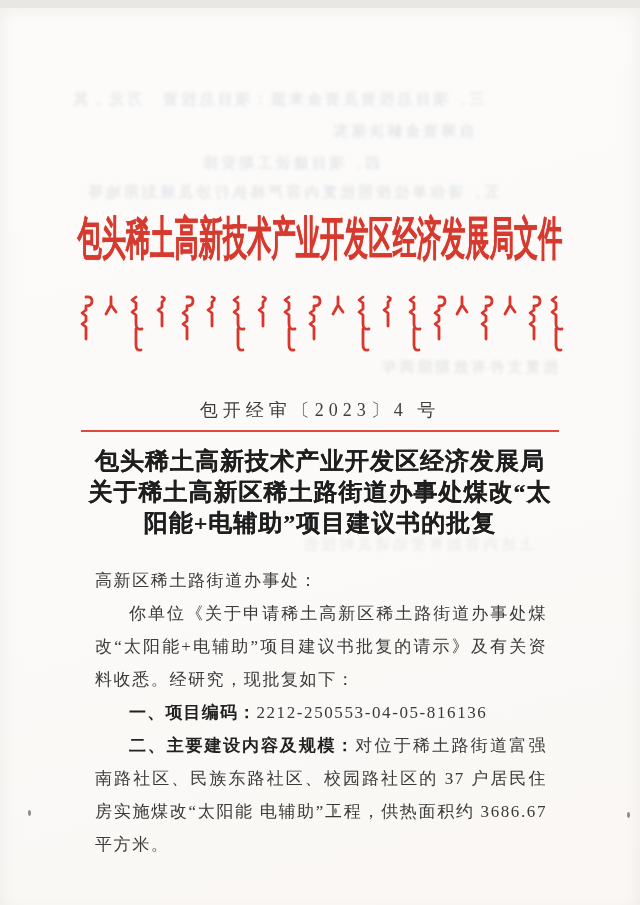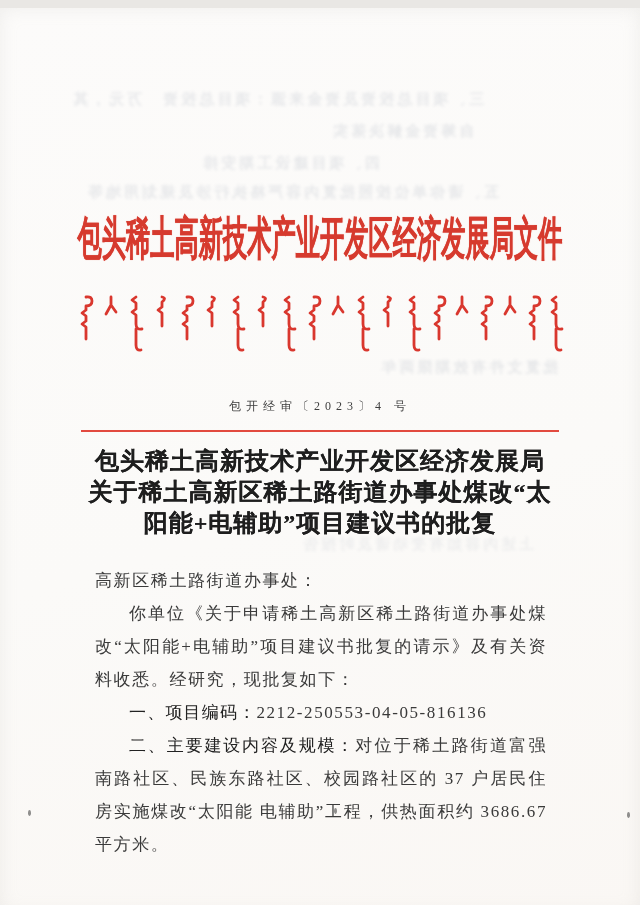--- a/index.html
+++ b/index.html
@@ -18,36 +18,36 @@
   
   .letterhead{
     position:absolute;top:205px;left:0;width:640px;text-align:center;
     color:#d63a2e;font-weight:700;font-size:25px;white-space:nowrap;
     transform:scale(.97,1.85);transform-origin:50% 20%;
     text-shadow:0 0 .5px #d63a2e;
   }
   .mongolian{position:absolute;top:286px;left:80px;width:486px;height:68px;}
   .docnum{
     position:absolute;top:390px;left:0;width:640px;text-align:center;
-    font-size:12px;letter-spacing:5px;color:#3d3d3d;
+    font-size:18px;letter-spacing:5px;color:#3d3d3d;
   }
   .redrule{position:absolute;top:422px;left:81px;width:478px;height:2px;background:#e24a3f;}
   .doctitle{
     position:absolute;top:438px;left:60px;width:520px;text-align:center;
     font-weight:700;font-size:24px;line-height:31px;color:#1e1e1e;
     letter-spacing:1px;text-shadow:0 0 .4px #1e1e1e;
   }
   .bodytext{
     position:absolute;top:556px;left:95px;width:452px;
     font-size:17px;line-height:33px;letter-spacing:1.6px;
     text-align:justify;color:#3a3a3a;
   }
   .bodytext p{margin:0;}
   .indent{text-indent:2em;}
-  .hei{font-weight:400;font-family:"Liberation Sans",sans-serif;letter-spacing:1.2px;color:#222;}
+  .hei{font-weight:700;font-family:"Liberation Sans",sans-serif;letter-spacing:1.2px;color:#222;}
   .speck{position:absolute;width:3px;height:6px;background:#474747;border-radius:45%;opacity:.6;}
   svg .mw{stroke:#d9372e;stroke-width:2.8;fill:none;stroke-linecap:round;stroke-linejoin:round;}
 </style>
 </head>
 <body>
 
 <div class="page">
 
   <div class="bleed" style="top:82px;left:70px;">三、项目总投资及资金来源：项目总投资　万元，其</div>
   <div class="bleed" style="top:114px;left:330px;">自筹资金解决落实</div>

